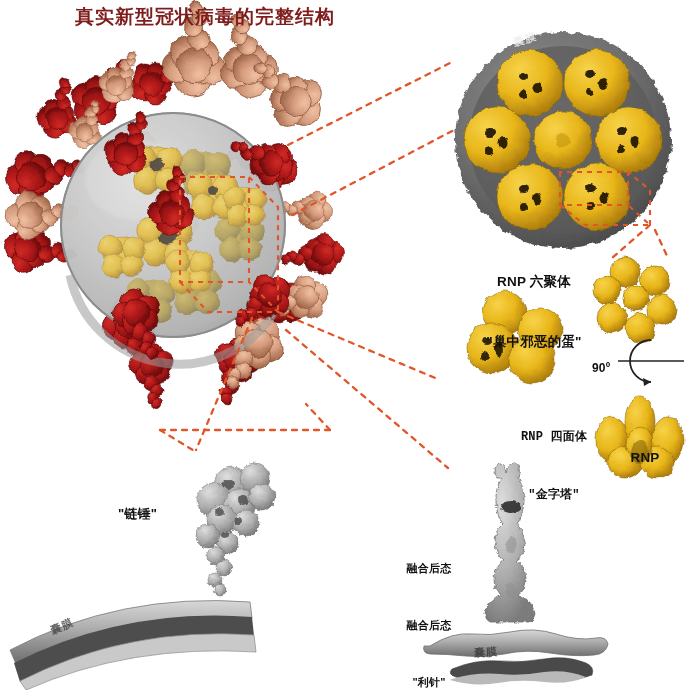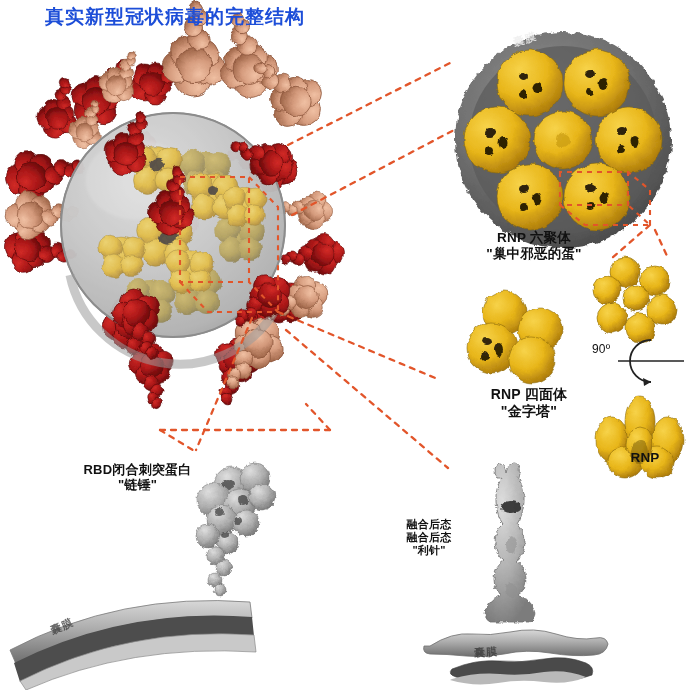--- a/index.html
+++ b/index.html
@@ -3,33 +3,33 @@
 <meta charset="utf-8">
 <style>
   html,body{margin:0;padding:0;background:#ffffff;}
   body{width:700px;height:690px;position:relative;overflow:hidden;
        font-family:"Liberation Sans","DejaVu Sans",sans-serif;color:#1a1a1a;}
   .stage{position:absolute;inset:0;width:700px;height:690px;}
   svg.layer{position:absolute;left:0;top:0;width:700px;height:690px;}
   .lbl{position:absolute;text-align:center;font-weight:bold;line-height:1.18;
        color:#111;letter-spacing:.2px;}
   #title{position:absolute;left:45px;top:4px;width:320px;font-size:19px;
-         font-weight:bold;color:#1d4ed8;text-align:left;letter-spacing:1px;}
+         font-weight:bold;color:#7f1d1d;text-align:center;letter-spacing:1px;}
   #lbl-hexamer{left:444px;top:230px;width:180px;font-size:13.5px;}
-  #lbl-tetra{left:439px;top:386px;width:180px;font-size:14px;}
+  #lbl-tetra{left:464px;top:386px;width:180px;font-size:12px;font-family:Liberation Mono, monospace;}
   #lbl-rnp{left:600px;top:450px;width:90px;font-size:13.5px;}
   #lbl-prefusion{left:40px;top:462px;width:195px;font-size:13px;}
   #lbl-postfusion{left:374px;top:518px;width:110px;font-size:11px;}
-  #lbl-rot{left:592px;top:342px;font-size:12px;font-weight:normal;}
+  #lbl-rot{left:592px;top:361px;font-size:12px;font-weight:bold;}
   .env-txt{position:absolute;font-size:11px;font-weight:bold;color:#4e4e4e;
            opacity:.62;letter-spacing:1px;}
   #env-top{left:513px;top:32px;transform:rotate(-16deg);color:#efefef;opacity:.85;}
   #env-bl{left:50px;top:619px;transform:rotate(-24deg);color:#3c3c3c;opacity:.75;}
   #env-bc{left:474px;top:645px;transform:rotate(-4deg);color:#3b3b3b;opacity:.8;}
-  .sub{display:block;}
+  .sub{display:block;margin-top:44px;}
 </style>
 </head>
 <body>
 
 <div class="stage">
 
   <svg class="layer" viewBox="0 0 700 690">
     <defs>
       <radialGradient id="gEnv" cx="38%" cy="30%" r="78%">
         <stop offset="0%" stop-color="#e3e3e3"></stop>
@@ -352,21 +352,20 @@
   <div class="lbl" id="lbl-tetra">
     <span class="sub">RNP 四面体</span>
     <span class="sub">"金字塔"</span>
   </div>
 
   <div class="lbl" id="lbl-rnp">RNP</div>
 
   <div class="lbl" id="lbl-rot">90º</div>
 
   <div class="lbl" id="lbl-prefusion">
-    <span class="sub">RBD闭合刺突蛋白</span>
     <span class="sub">"链锤"</span>
   </div>
 
   <div class="lbl" id="lbl-postfusion">
     <span class="sub">融合后态</span>
     <span class="sub">融合后态</span>
     <span class="sub">"利针"</span>
   </div>
 
   <div class="env-txt" id="env-top">囊膜</div>

